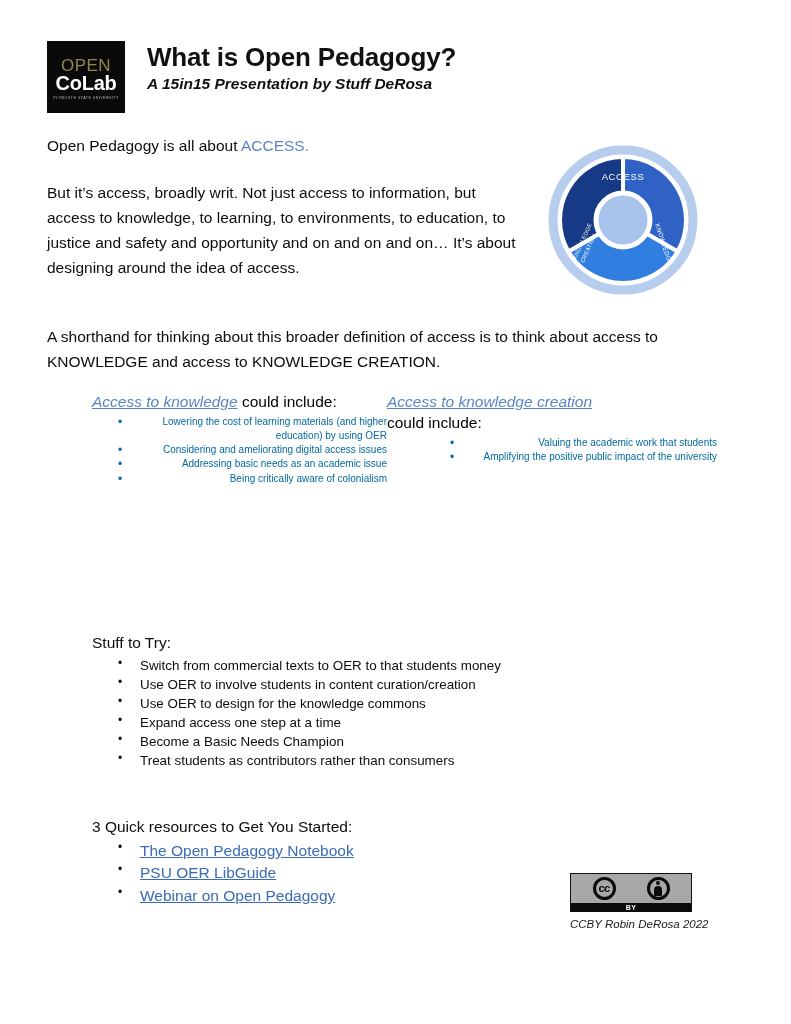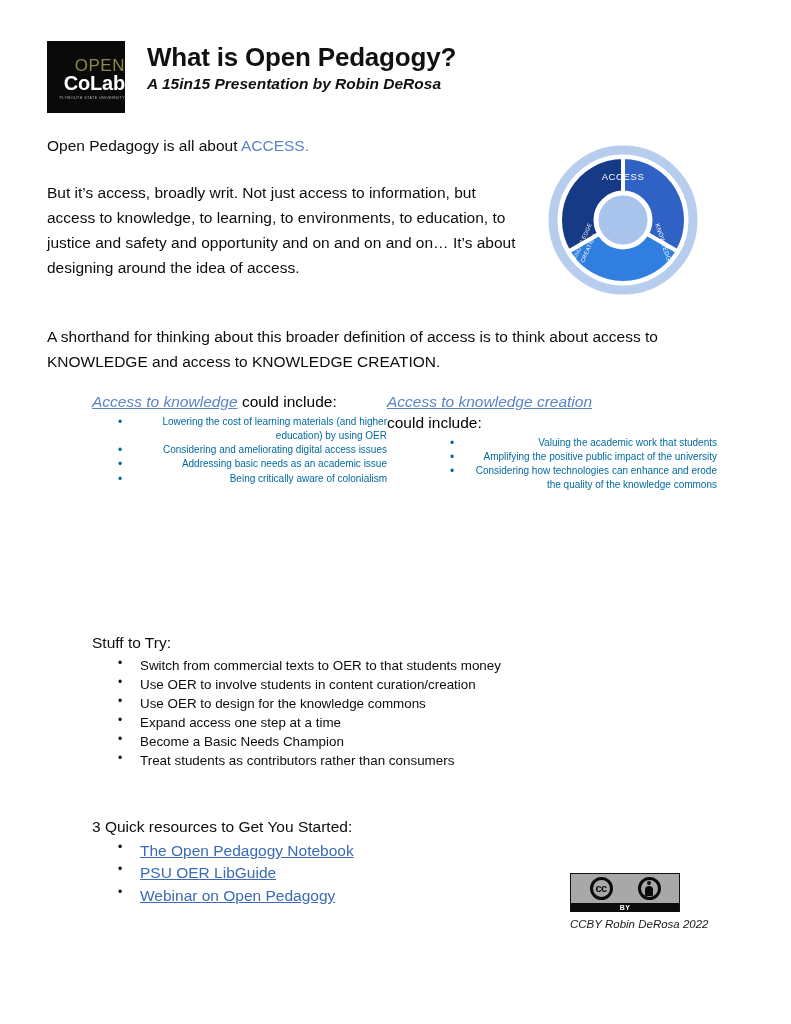--- a/index.html
+++ b/index.html
@@ -27,21 +27,21 @@
     top: 41px;
     display: flex;
     align-items: flex-start;
   }
   .logo {
     width: 78px;
     height: 72px;
     background: #0a0a0a;
     display: flex;
     flex-direction: column;
-    align-items: flex-end;
+    align-items: center;
     justify-content: center;
     flex: none;
     padding-top: 2px;
     box-sizing: border-box;
   }
   .logo-open {
     color: #8c8a4a;
     font-size: 17px;
     letter-spacing: 0.5px;
     line-height: 1;
@@ -219,21 +219,21 @@
   }
 
   
   .cc-wrap {
     position: absolute;
     left: 570px;
     top: 873px;
     width: 160px;
   }
   .cc-badge {
-    width: 110px;
+    width: 122px;
     height: 39px;
     background: #a8a8a8;
     border: 1px solid #111;
     box-sizing: border-box;
     position: relative;
     display: block;
   }
   .cc-badge .row {
     display: flex;
     align-items: center;
@@ -307,21 +307,21 @@
 <div class="page">
 
   <div class="header">
     <div class="logo">
       <div class="logo-open">OPEN</div>
       <div class="logo-colab">CoLab</div>
       <div class="logo-univ">PLYMOUTH STATE UNIVERSITY</div>
     </div>
     <div class="title-block">
       <div class="doc-title">What is Open Pedagogy?</div>
-      <div class="doc-subtitle">A 15in15 Presentation by Robin DeRosa</div>
+      <div class="doc-subtitle">A 15in15 Presentation by Stuff DeRosa</div>
     </div>
   </div>
 
   <div class="body-text p1"><span>Open Pedagogy is all about </span><span class="accent">ACCESS.</span></div>
 
   <div class="body-text p2">But it’s access, broadly writ. Not just access to information, but access to knowledge, to learning, to environments, to education, to justice and safety and opportunity and on and on and on… It’s about designing around the idea of access.</div>
 
   <div class="body-text p3">A shorthand for thinking about this broader definition of access is to think about access to KNOWLEDGE and access to KNOWLEDGE CREATION.</div>
 
   <div class="diagram">
@@ -360,21 +360,20 @@
     </div>
 
     <div class="col-right">
       <div class="col-head" style="margin-left:0;">
         <span class="ital">Access to knowledge creation</span><br>
         <span>could include:</span>
       </div>
       <ul class="bullets">
         <li>Valuing the academic work that students</li>
         <li>Amplifying the positive public impact of the university</li>
-        <li>Considering how technologies can enhance and erode the quality of the knowledge commons</li>
       </ul>
     </div>
 
   </div>
 
   <div class="stuff">
     <div class="section-head">Stuff to Try:</div>
     <ul class="flat">
       <li>Switch from commercial texts to OER to that students money</li>
       <li>Use OER to involve students in content curation/creation</li>

